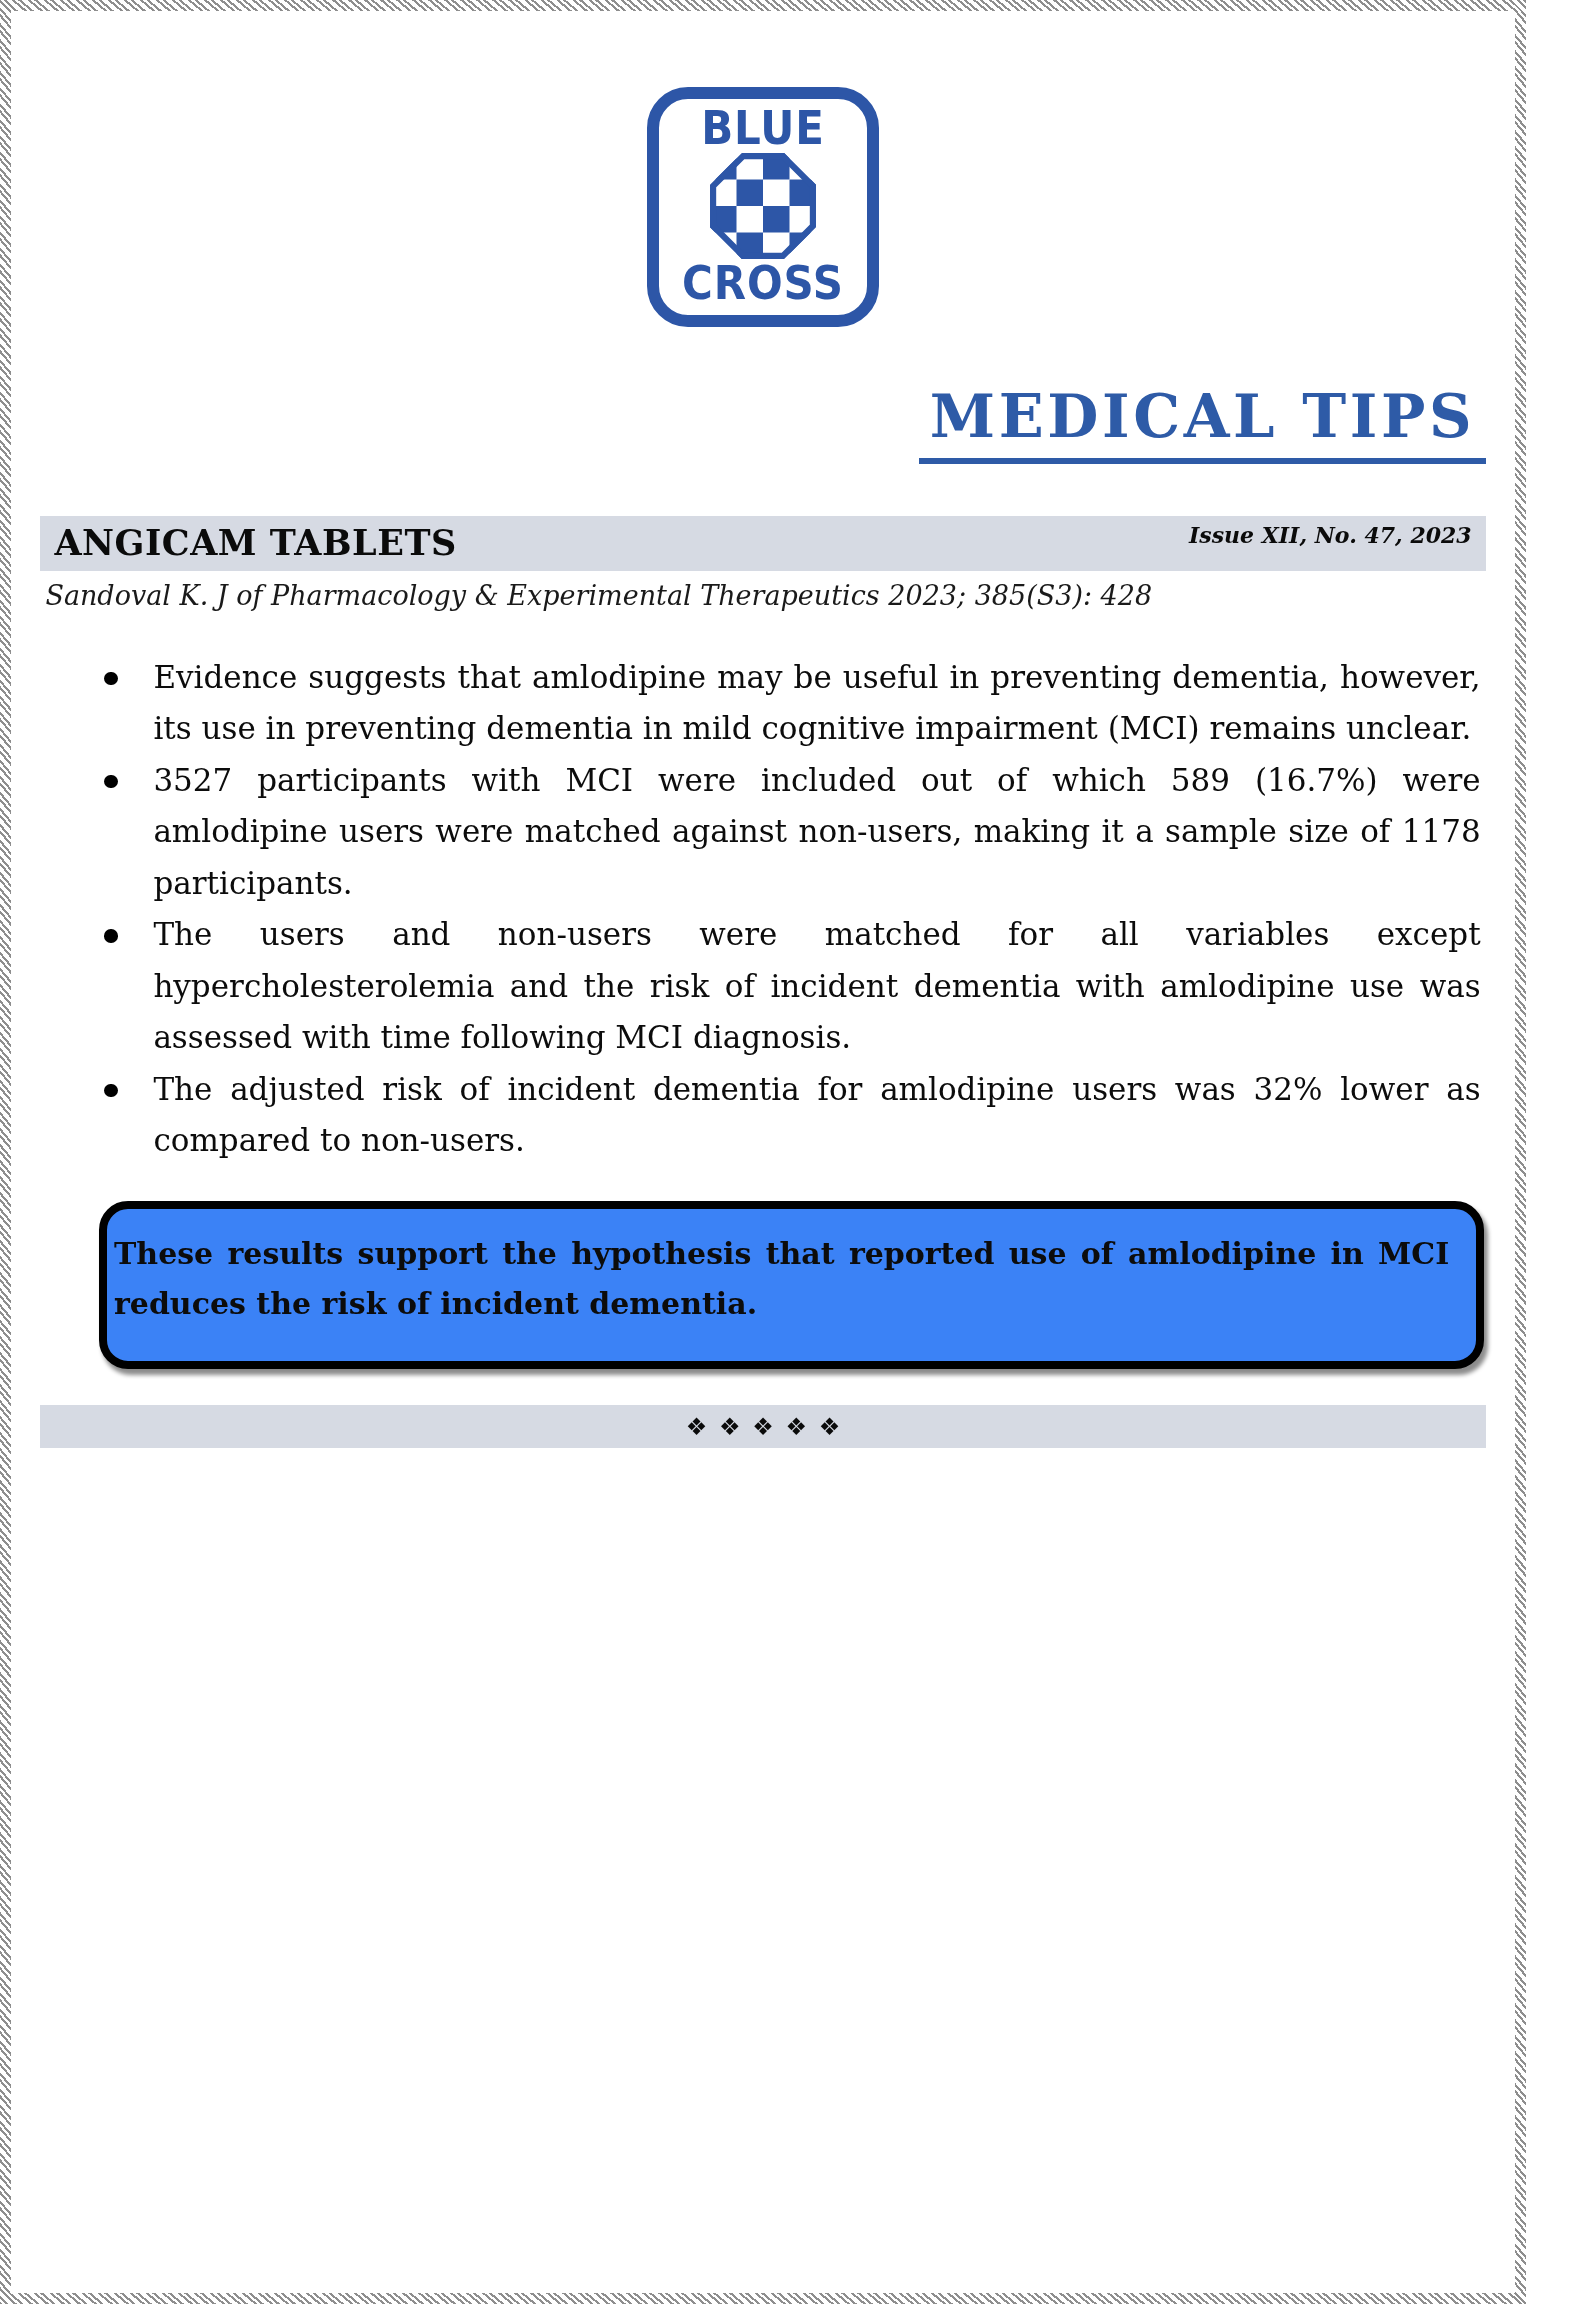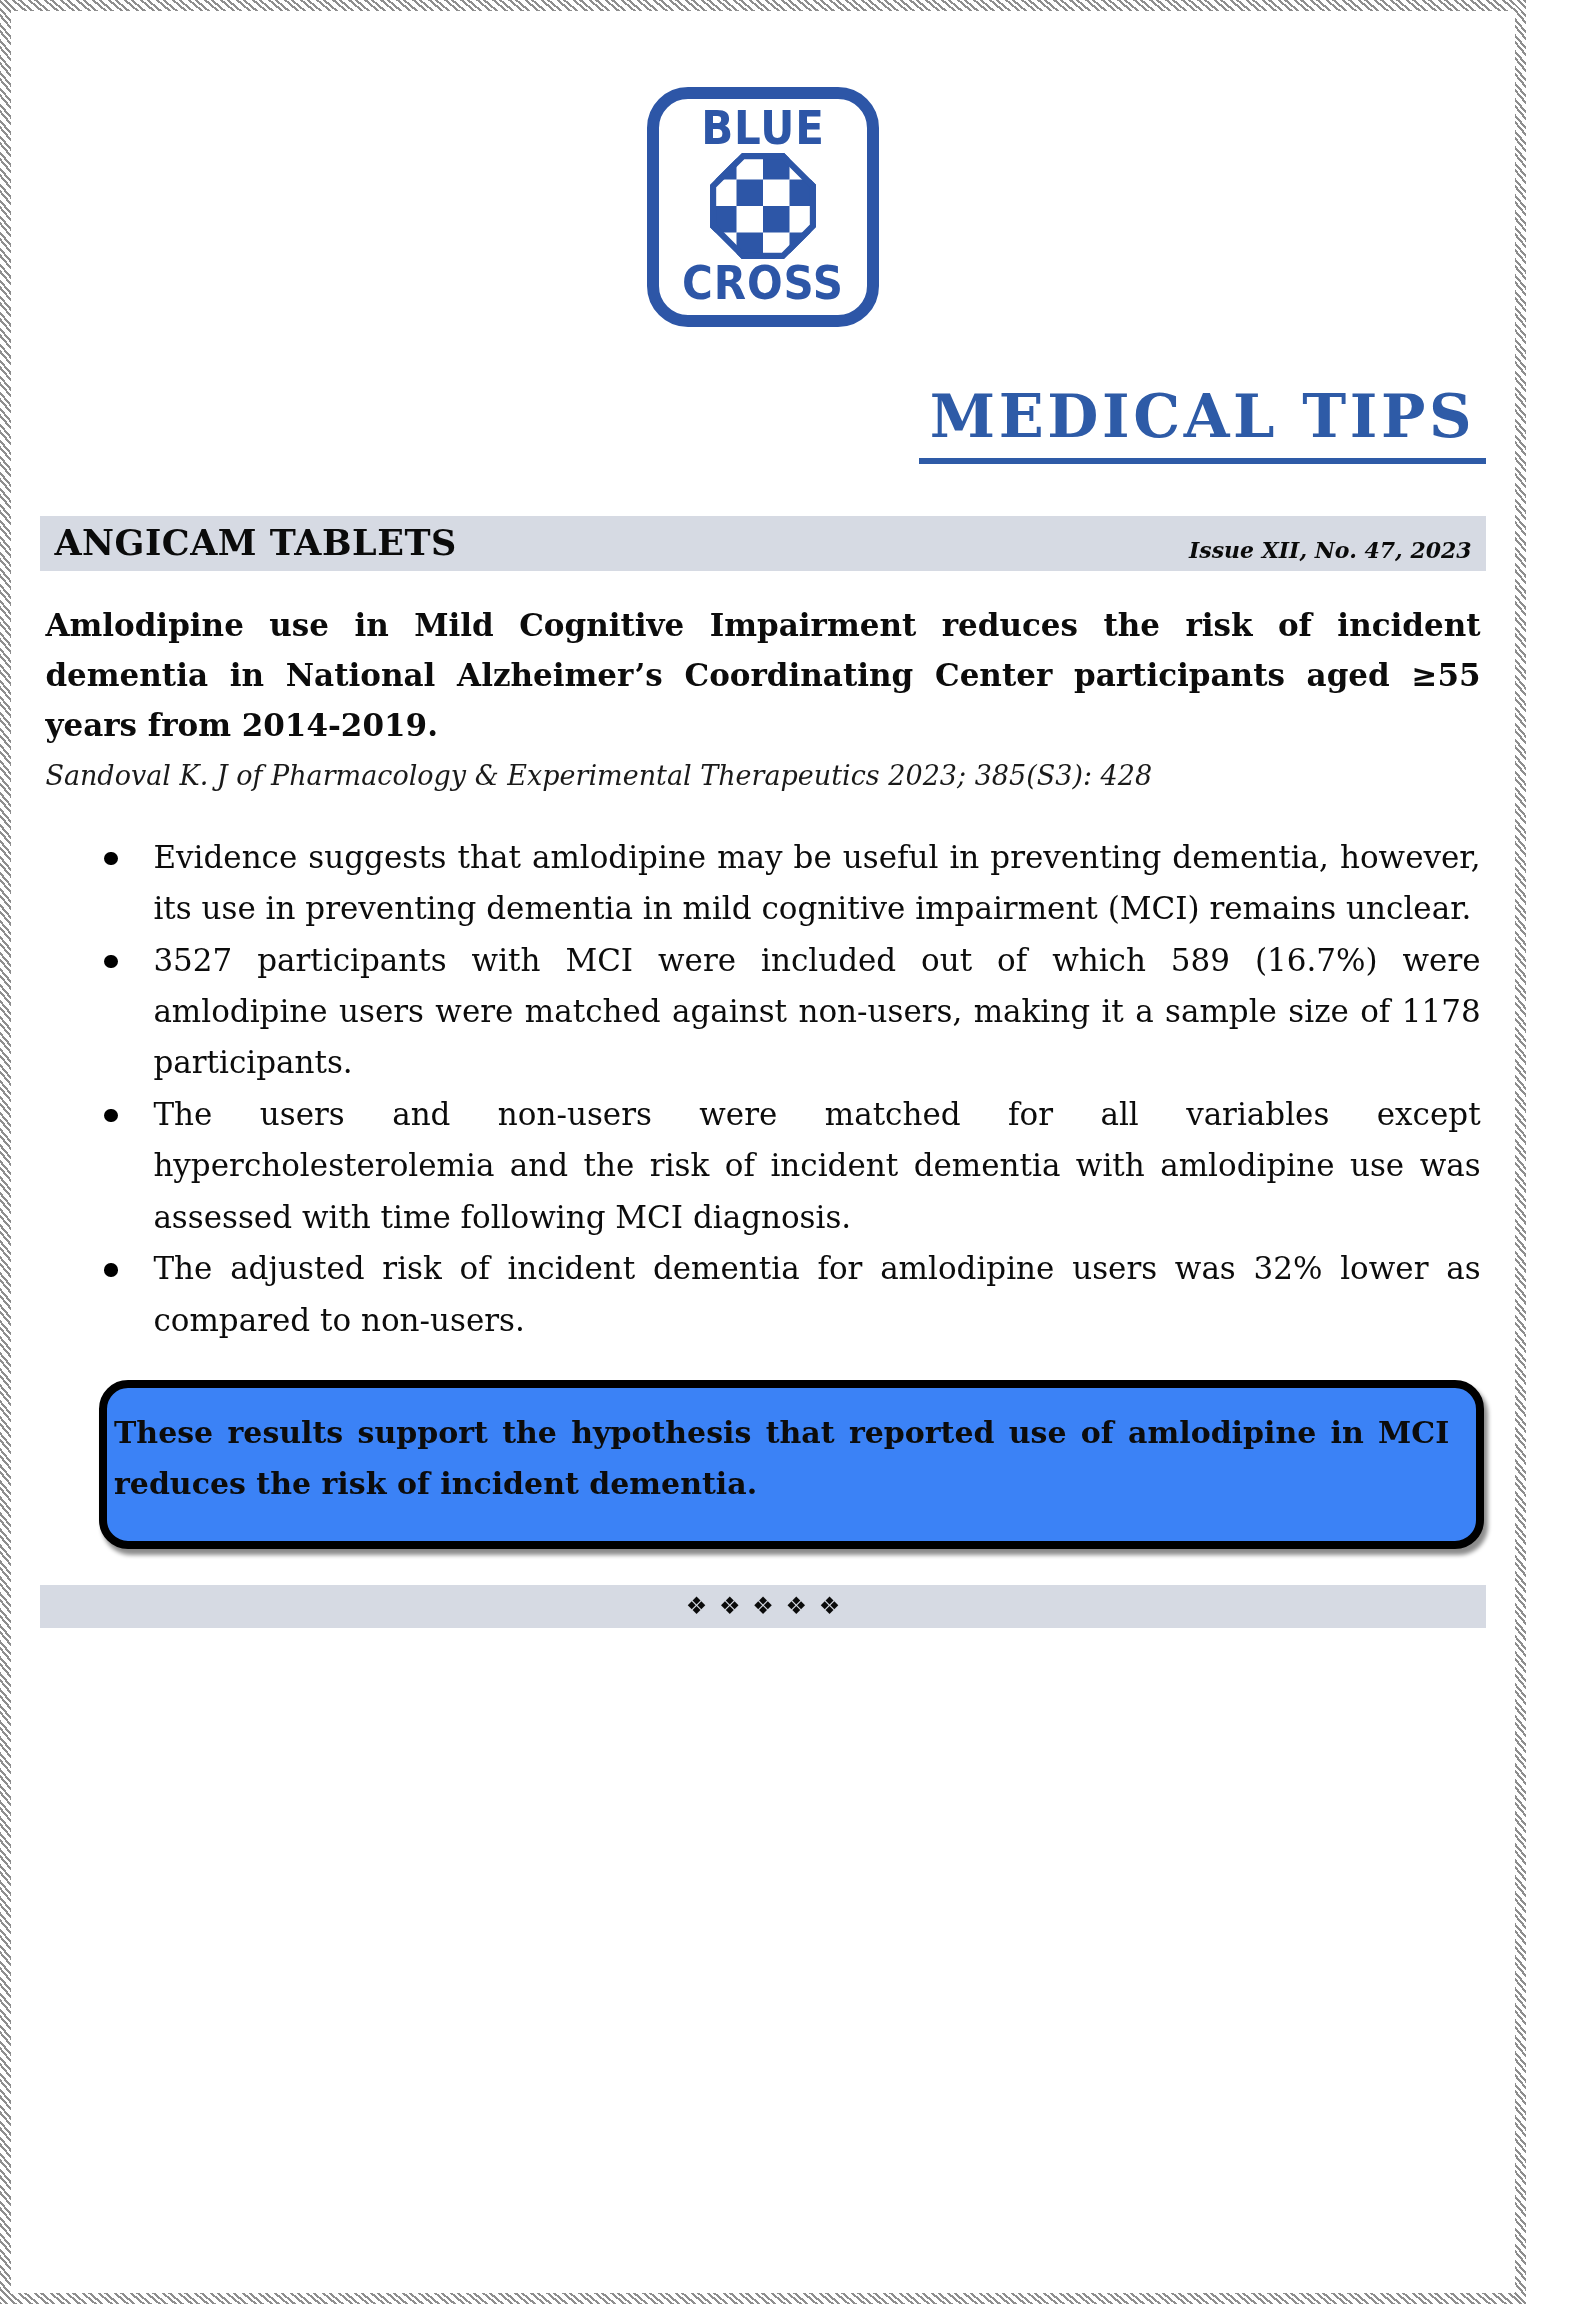--- a/index.html
+++ b/index.html
@@ -75,21 +75,21 @@
     padding: 0 10.8px 8px 10.8px;
     line-height: 1.1;
   }
 
   
   .issue-band {
     margin-top: 52px;
     background: #d6dae3;
     display: flex;
     justify-content: space-between;
-    align-items: flex-end;
+    align-items: flex-start;
     padding: 6.3px 14.4px 8px 14.4px;
   }
   .product-name {
     font-weight: bold;
     font-size: 35px;
     color: #0b0b0b;
     letter-spacing: 0.5px;
   }
   .issue-info {
     font-weight: bold;
@@ -208,21 +208,20 @@
 
     <div class="masthead">
       <span class="masthead-inner">MEDICAL TIPS</span>
     </div>
 
     <div class="issue-band">
       <span class="product-name">ANGICAM TABLETS</span>
       <span class="issue-info">Issue XII, No. 47, 2023</span>
     </div>
 
-    <p class="article-title">Amlodipine use in Mild Cognitive Impairment reduces the risk of incident dementia in National Alzheimer’s Coordinating Center participants aged ≥55 years from 2014-2019.</p>
     <p class="citation">Sandoval K. J of Pharmacology &amp; Experimental Therapeutics 2023; 385(S3): 428</p>
 
     <ul class="bullets">
       <li>
         <span class="dot"></span>
         <span>Evidence suggests that amlodipine may be useful in preventing dementia, however, its use in preventing dementia in mild cognitive impairment (MCI) remains unclear.</span>
       </li>
       <li>
         <span class="dot"></span>
         <span>3527 participants with MCI were included out of which 589 (16.7%) were amlodipine users were matched against non-users, making it a sample size of 1178 participants.</span>

